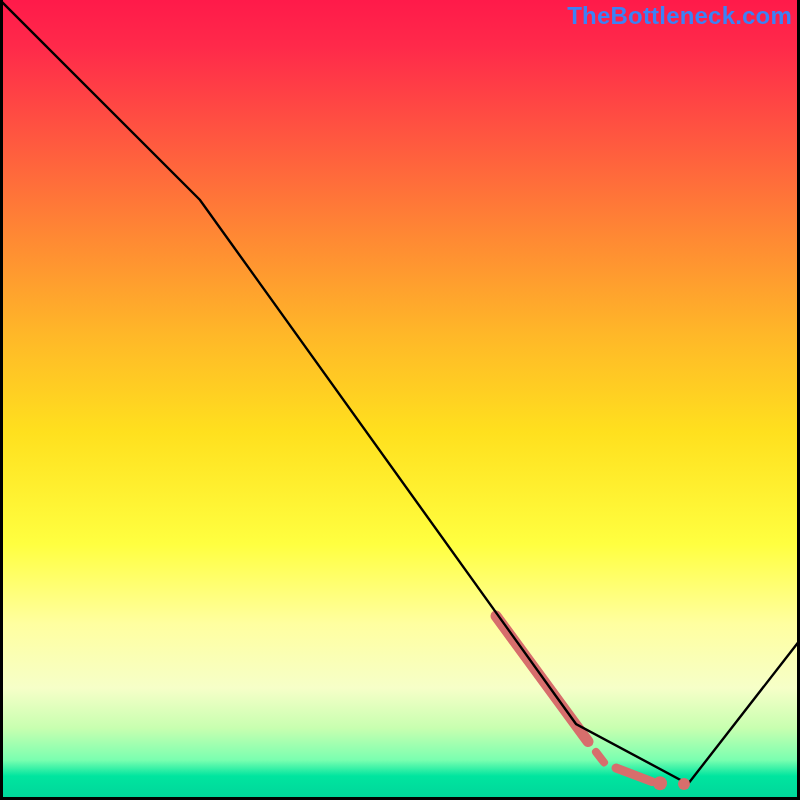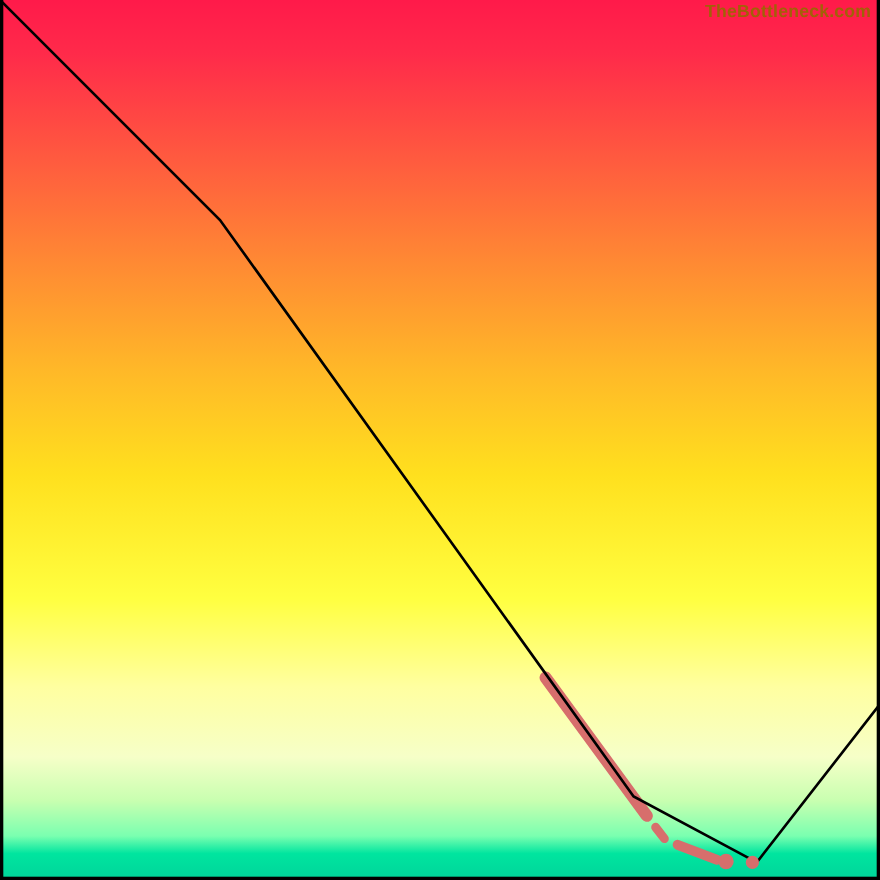--- a/index.html
+++ b/index.html
@@ -47,23 +47,23 @@
     position: absolute;
     inset: 0;
     width: 800px;
     height: 800px;
   }
   .watermark {
     position: absolute;
     top: 2px;
     right: 8px;
     font-family: Arial, Helvetica, sans-serif;
-    font-size: 16px;
+    font-size: 24px;
     font-weight: 600;
-    color: #a16207;
+    color: #3b82f6;
     letter-spacing: 0.2px;
   }
 </style>
 </head>
 <body>
 
 <div class="chart-container">
   <div class="bg"></div>
 
   <svg class="lines" viewBox="0 0 800 800" preserveAspectRatio="none">

